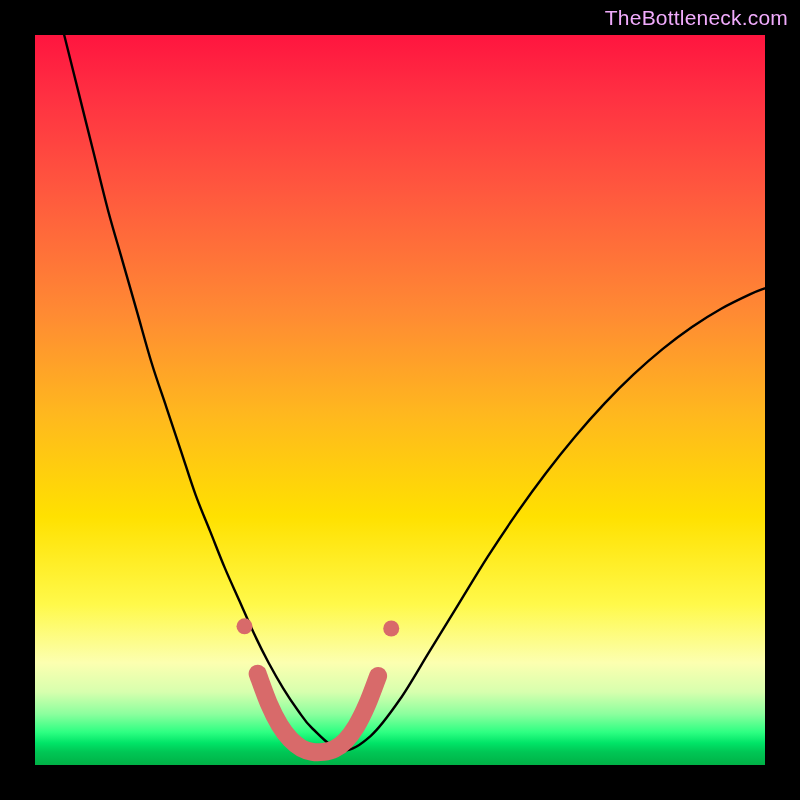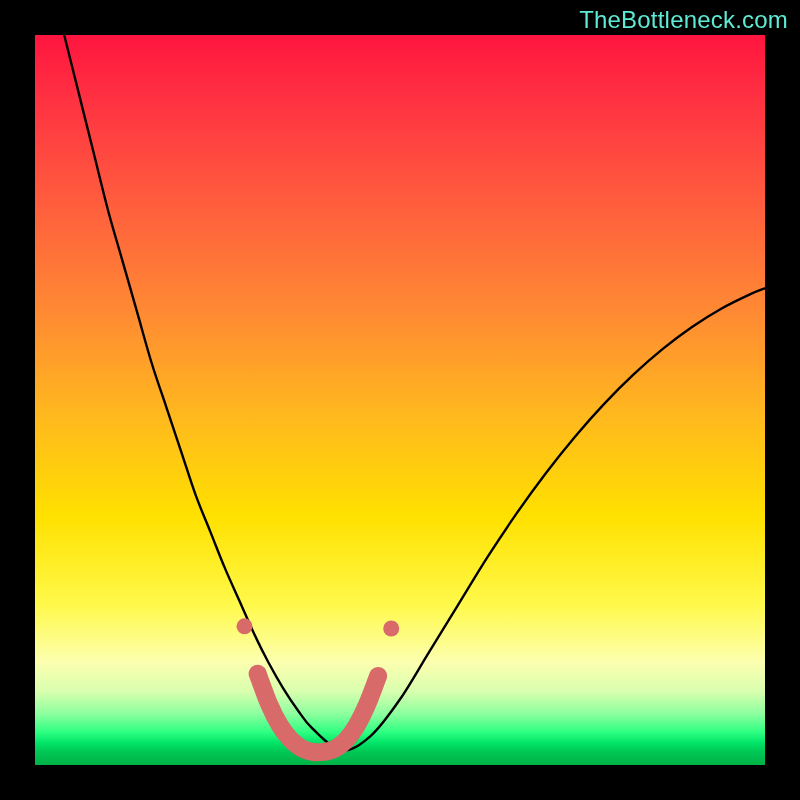--- a/index.html
+++ b/index.html
@@ -41,22 +41,22 @@
       #2eff82 95.5%,
       #00e467 97%,
       #00c755 98.2%,
       #00b146 100%
     );
   }
   .watermark {
     position: absolute;
     top: 6px;
     right: 12px;
-    color: #5eead4;
-    font-size: 24px;
+    color: #f0abfc;
+    font-size: 21px;
     font-weight: 400;
     letter-spacing: 0.2px;
     user-select: none;
   }
   svg.curve {
     position: absolute;
     left: 0;
     top: 0;
     width: 730px;
     height: 730px;

